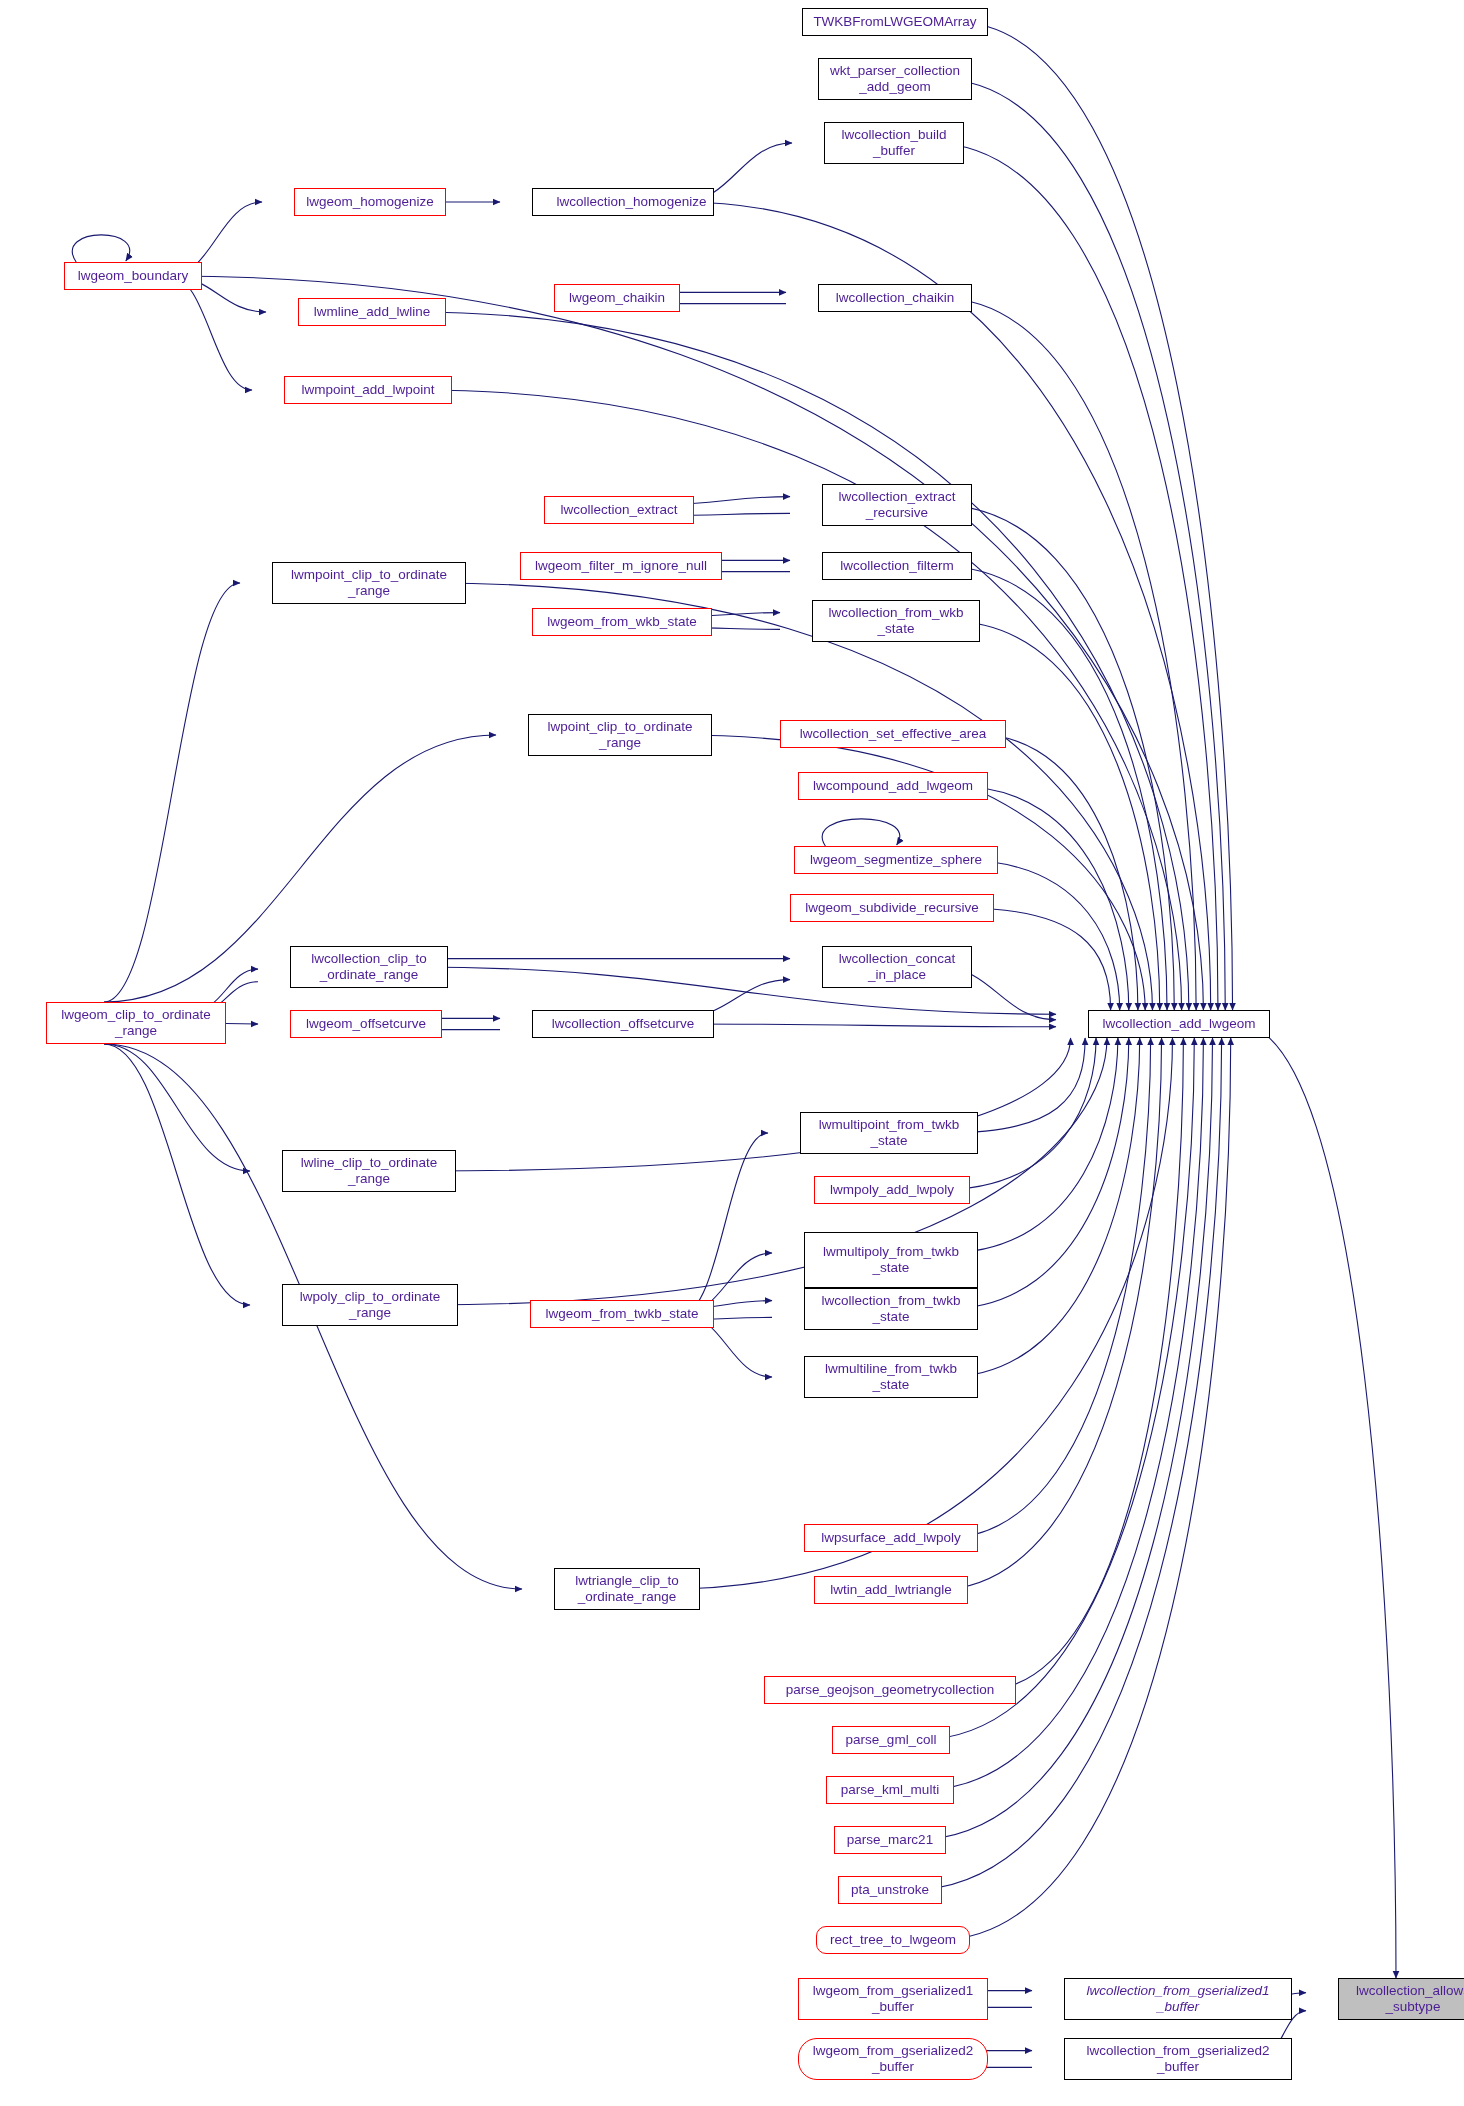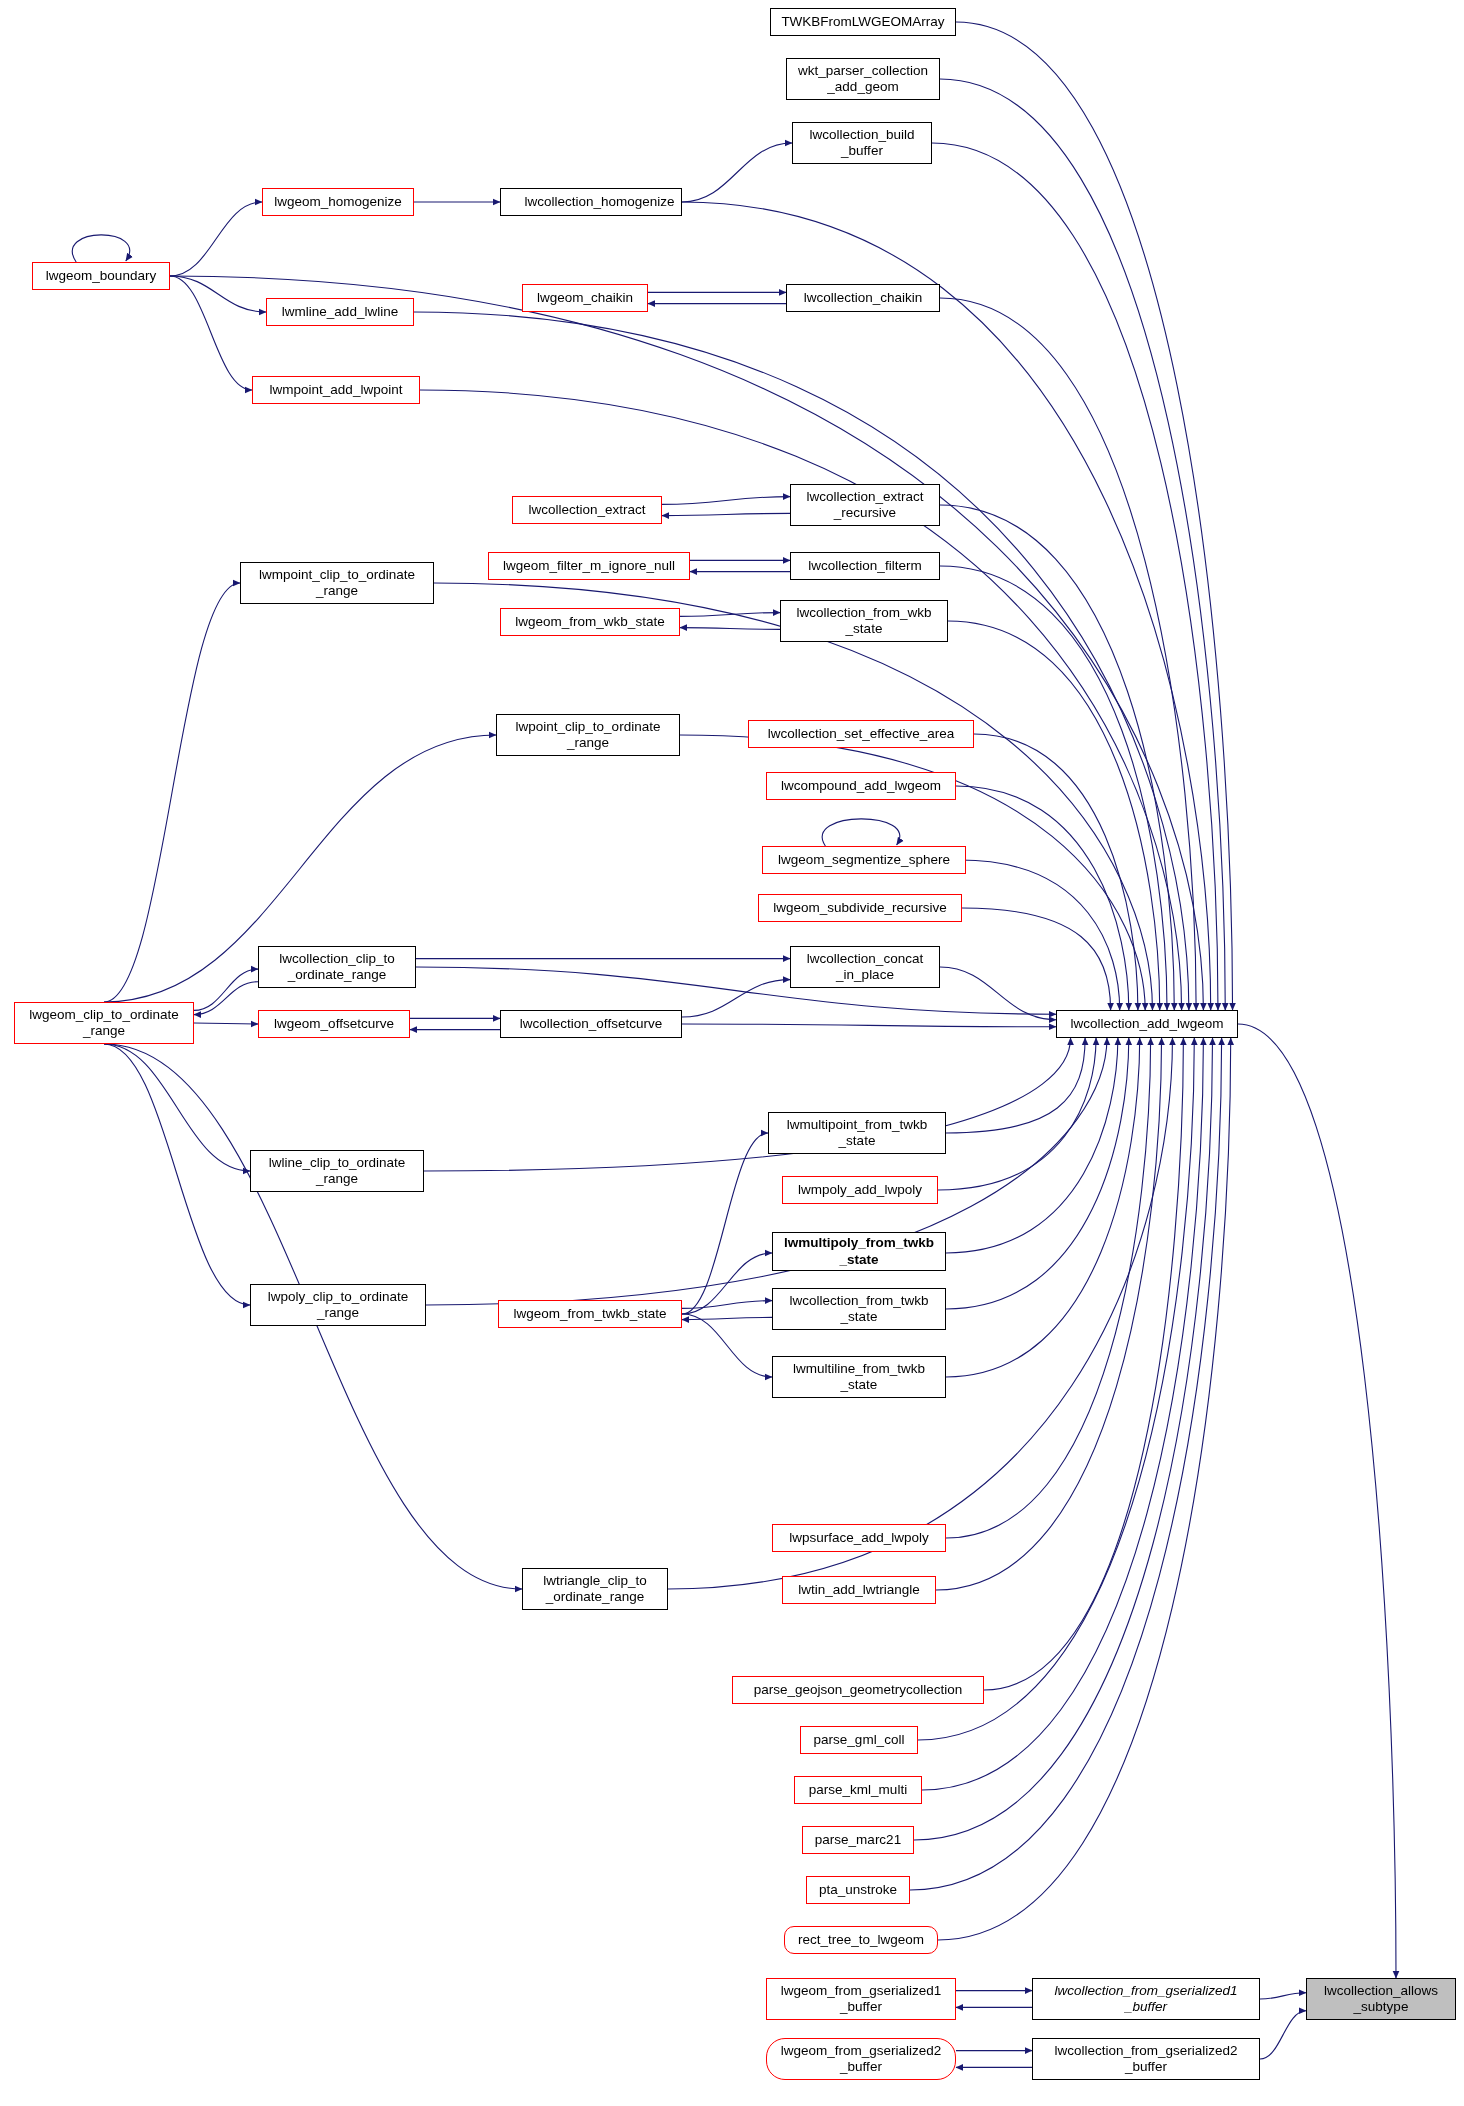--- a/index.html
+++ b/index.html
@@ -7,21 +7,21 @@
   body{font-family:"Liberation Sans",sans-serif;}
   .canvas{position:relative;width:1464px;height:2106px;background:var(--bg,#ffffff);overflow:hidden;}
   .edge-layer{position:absolute;left:0;top:0;display:block;}
   .edge{fill:none;stroke:var(--edge-color,#191970);stroke-width:1.1px;}
   .arrow-fill{fill:var(--edge-color,#191970);}
   .node-layer{position:absolute;left:0;top:0;width:100%;height:100%;}
   .node{
     position:absolute;display:flex;align-items:center;justify-content:center;
     text-align:center;white-space:pre-line;font-size:13.5px;line-height:1.22;
     background:var(--node-fill,#ffffff);border:1px solid var(--node-border,#000000);
-    color:#000000;cursor:pointer;
+    color:#4c1d95;cursor:pointer;margin-left:32px;
   }
   .node.red{border-color:var(--trunc-border,#ff0000);}
   .node.current{background:var(--hl-fill,#bfbfbf);cursor:default;}
 </style>
 </head>
 <body>
 
 <div class="canvas">
   <svg class="edge-layer" width="1464" height="2106" viewBox="0 0 1464 2106">
     <defs>
@@ -143,21 +143,21 @@
       <div class="node red" style="left: 14px; top: 1002px; width: 180px; height: 42px;">lwgeom_clip_to_ordinate
 _range</div>
       <div class="node red" style="left: 258px; top: 1010px; width: 152px; height: 28px;">lwgeom_offsetcurve</div>
       <div class="node black" style="left: 500px; top: 1010px; width: 182px; height: 28px;">lwcollection_offsetcurve</div>
       <div class="node black" style="left: 1056px; top: 1010px; width: 182px; height: 28px;">lwcollection_add_lwgeom</div>
       <div class="node black" style="left: 768px; top: 1112px; width: 178px; height: 42px;">lwmultipoint_from_twkb
 _state</div>
       <div class="node red" style="left: 782px; top: 1176px; width: 156px; height: 28px;">lwmpoly_add_lwpoly</div>
       <div class="node black" style="left: 250px; top: 1150px; width: 174px; height: 42px;">lwline_clip_to_ordinate
 _range</div>
-      <div class="node black" style="left: 772px; top: 1232px; width: 174px; height: 39px; font-weight: bold;">lwmultipoly_from_twkb
+      <div class="node black" style="left: 772px; top: 1232px; width: 174px; height: 56px;">lwmultipoly_from_twkb
 _state</div>
       <div class="node red" style="left: 498px; top: 1300px; width: 184px; height: 28px;">lwgeom_from_twkb_state</div>
       <div class="node black" style="left: 772px; top: 1288px; width: 174px; height: 42px;">lwcollection_from_twkb
 _state</div>
       <div class="node black" style="left: 250px; top: 1284px; width: 176px; height: 42px;">lwpoly_clip_to_ordinate
 _range</div>
       <div class="node black" style="left: 772px; top: 1356px; width: 174px; height: 42px;">lwmultiline_from_twkb
 _state</div>
       <div class="node red" style="left: 772px; top: 1524px; width: 174px; height: 28px;">lwpsurface_add_lwpoly</div>
       <div class="node red" style="left: 782px; top: 1576px; width: 154px; height: 28px;">lwtin_add_lwtriangle</div>

